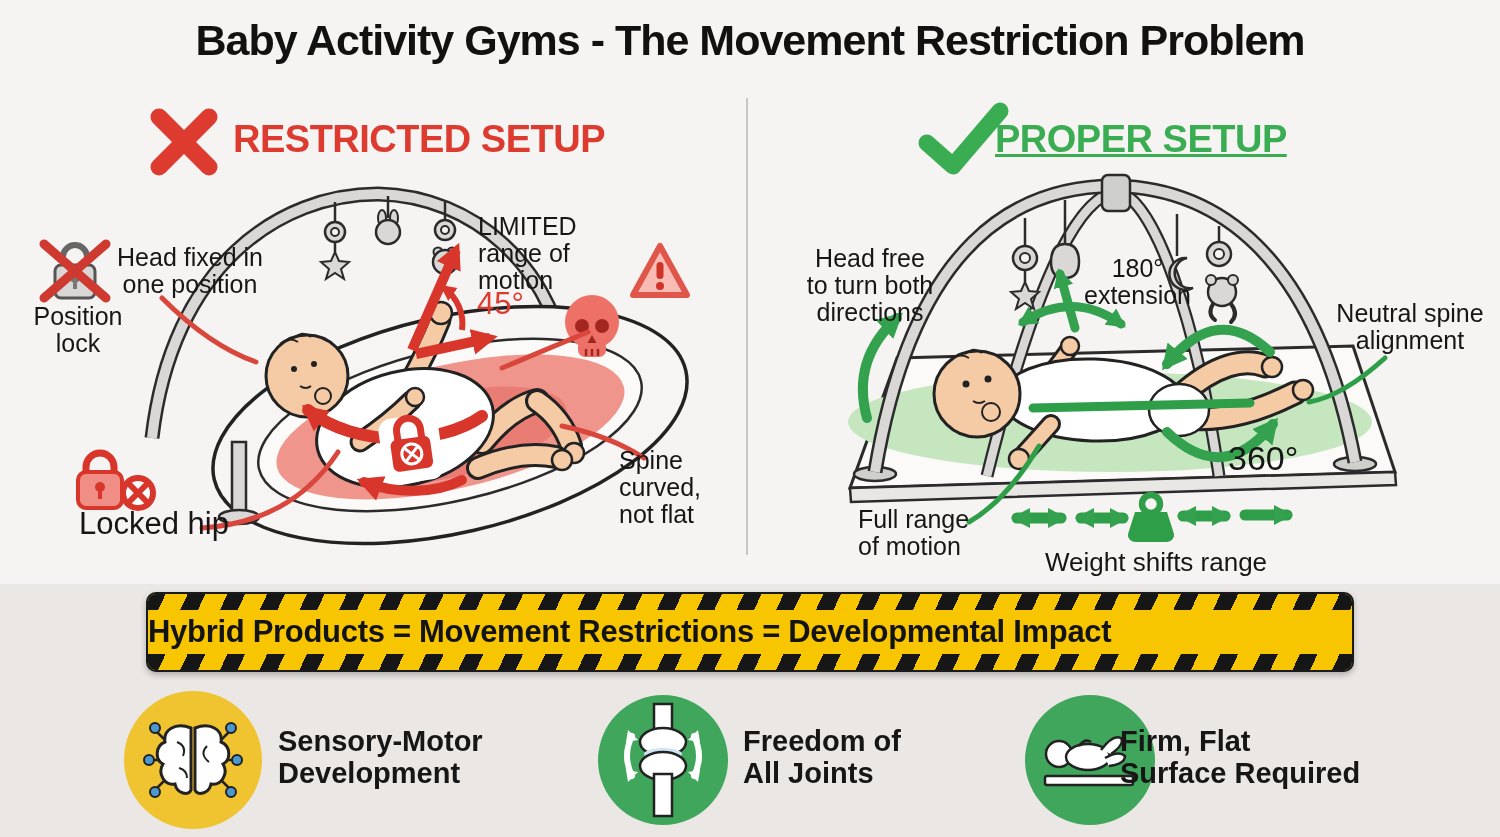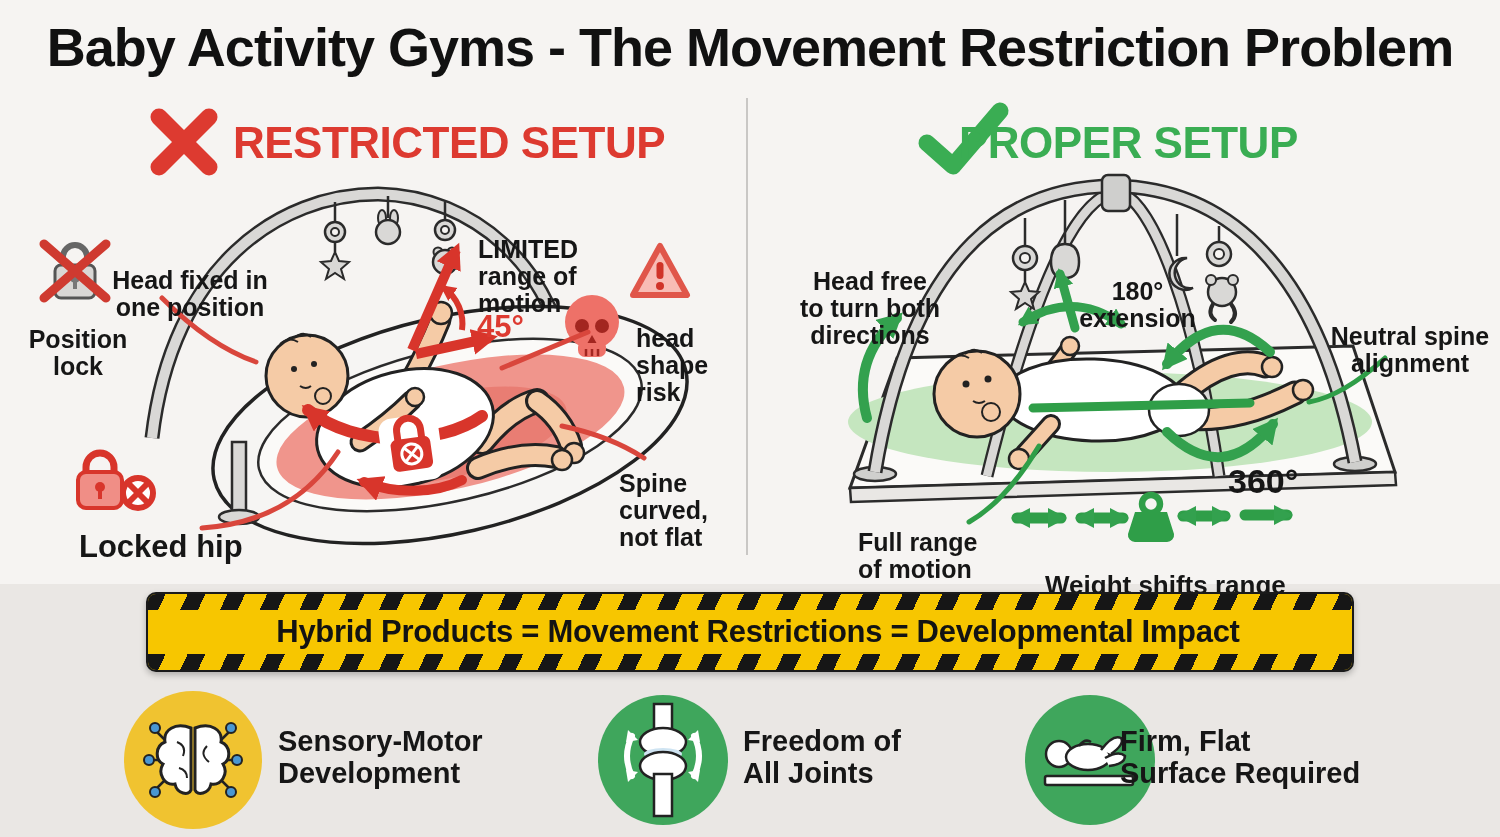--- a/index.html
+++ b/index.html
@@ -5,48 +5,48 @@
   html,body{margin:0;padding:0;background:#dddad7;}
   .canvas{
     position:relative;width:1500px;height:837px;overflow:hidden;
     background:#f6f4f2;
     font-family:"Liberation Sans","DejaVu Sans",sans-serif;
     color:#161616;
   }
   .bottom-strip{position:absolute;left:0;right:0;top:584px;bottom:0;background:#eae7e4;}
   .title{
     position:absolute;top:16px;left:0;width:100%;text-align:center;
-    font-size:54px;font-weight:bold;letter-spacing:-1px;color:#111;
-  }
-  .panel-header-text{position:absolute;font-size:44px;font-weight:bold;letter-spacing:-.5px;white-space:nowrap;}
+    font-size:43px;font-weight:bold;letter-spacing:-1px;color:#111;
+  }
+  .panel-header-text{position:absolute;font-size:38px;font-weight:bold;letter-spacing:-.5px;white-space:nowrap;}
   .restricted-header{left:233px;top:118px;color:var(--red,#dd3a30);}
-  .proper-header{left:959px;top:118px;color:var(--green,#3aad53);}
+  .proper-header{left:995px;top:118px;color:var(--green,#3aad53);text-decoration:underline;}
   .icon-abs{position:absolute;}
   .divider{position:absolute;left:746px;top:98px;width:2px;height:457px;background:#c9c7c5;}
   .lbl{
-    position:absolute;font-weight:bold;font-size:25px;line-height:1.08;
-    white-space:pre-line;color:#161616;margin-top:23px;
+    position:absolute;font-weight:normal;font-size:25px;line-height:1.08;
+    white-space:pre-line;color:#161616;
   }
   .center{text-align:center;}
   .red-lbl{color:var(--red,#dd3a30);font-size:31px;}
   .big-num{font-size:34px;}
   .banner{
     position:absolute;left:146px;top:592px;width:1208px;height:80px;
     background:var(--banner-yellow,#f7c600);border-radius:10px;border:2px solid #1a1a1a;
     box-shadow:0 3px 6px rgba(0,0,0,.25);box-sizing:border-box;overflow:hidden;
   }
   .banner .stripe{
     position:absolute;left:0;right:0;height:16px;
     background:repeating-linear-gradient(115deg,#161616 0 16px,var(--banner-yellow,#f7c600) 16px 36px);
   }
   .banner .stripe.top{top:0;}
   .banner .stripe.bot{bottom:0;}
   .banner-text{
     position:absolute;left:0;right:0;top:18px;height:40px;line-height:40px;
-    text-align:center;font-size:31px;font-weight:bold;color:#131313;letter-spacing:-.3px;padding-left:16px;
+    text-align:left;font-size:31px;font-weight:bold;color:#131313;letter-spacing:-.3px;
   }
   .footer-circle{
     position:absolute;border-radius:50%;
     display:flex;align-items:center;justify-content:center;
   }
   .footer-lbl{position:absolute;font-weight:bold;font-size:29px;line-height:1.1;white-space:pre-line;color:#161616;}
   svg{position:absolute;overflow:visible;}
 </style>
 </head>
 <body>
@@ -198,23 +198,20 @@
   </svg>
 
   <div class="lbl center" style="left:18px;top:303px;width:120px">Position
 lock</div>
   <div class="lbl center" style="left:100px;top:244px;width:180px">Head fixed in
 one position</div>
   <div class="lbl" style="left:478px;top:213px">LIMITED
 range of
 motion</div>
   <div class="lbl red-lbl" style="left:477px;top:287px">45°</div>
-  <div class="lbl" style="left:636px;top:302px">head
-shape
-risk</div>
   <div class="lbl" style="left:619px;top:447px">Spine
 curved,
 not flat</div>
   <div class="lbl" style="left:79px;top:507px;font-size:31px">Locked hip</div>
 
   <svg class="icon-abs" style="left:918px;top:100px" width="90" height="78" viewBox="0 0 90 78">
     <path d="M 9 43 L 35 66 L 82 11" stroke="#3aad53" stroke-width="17" fill="none" stroke-linecap="round" stroke-linejoin="round"></path>
   </svg>
   <div class="panel-header-text proper-header">PROPER SETUP</div>
 

